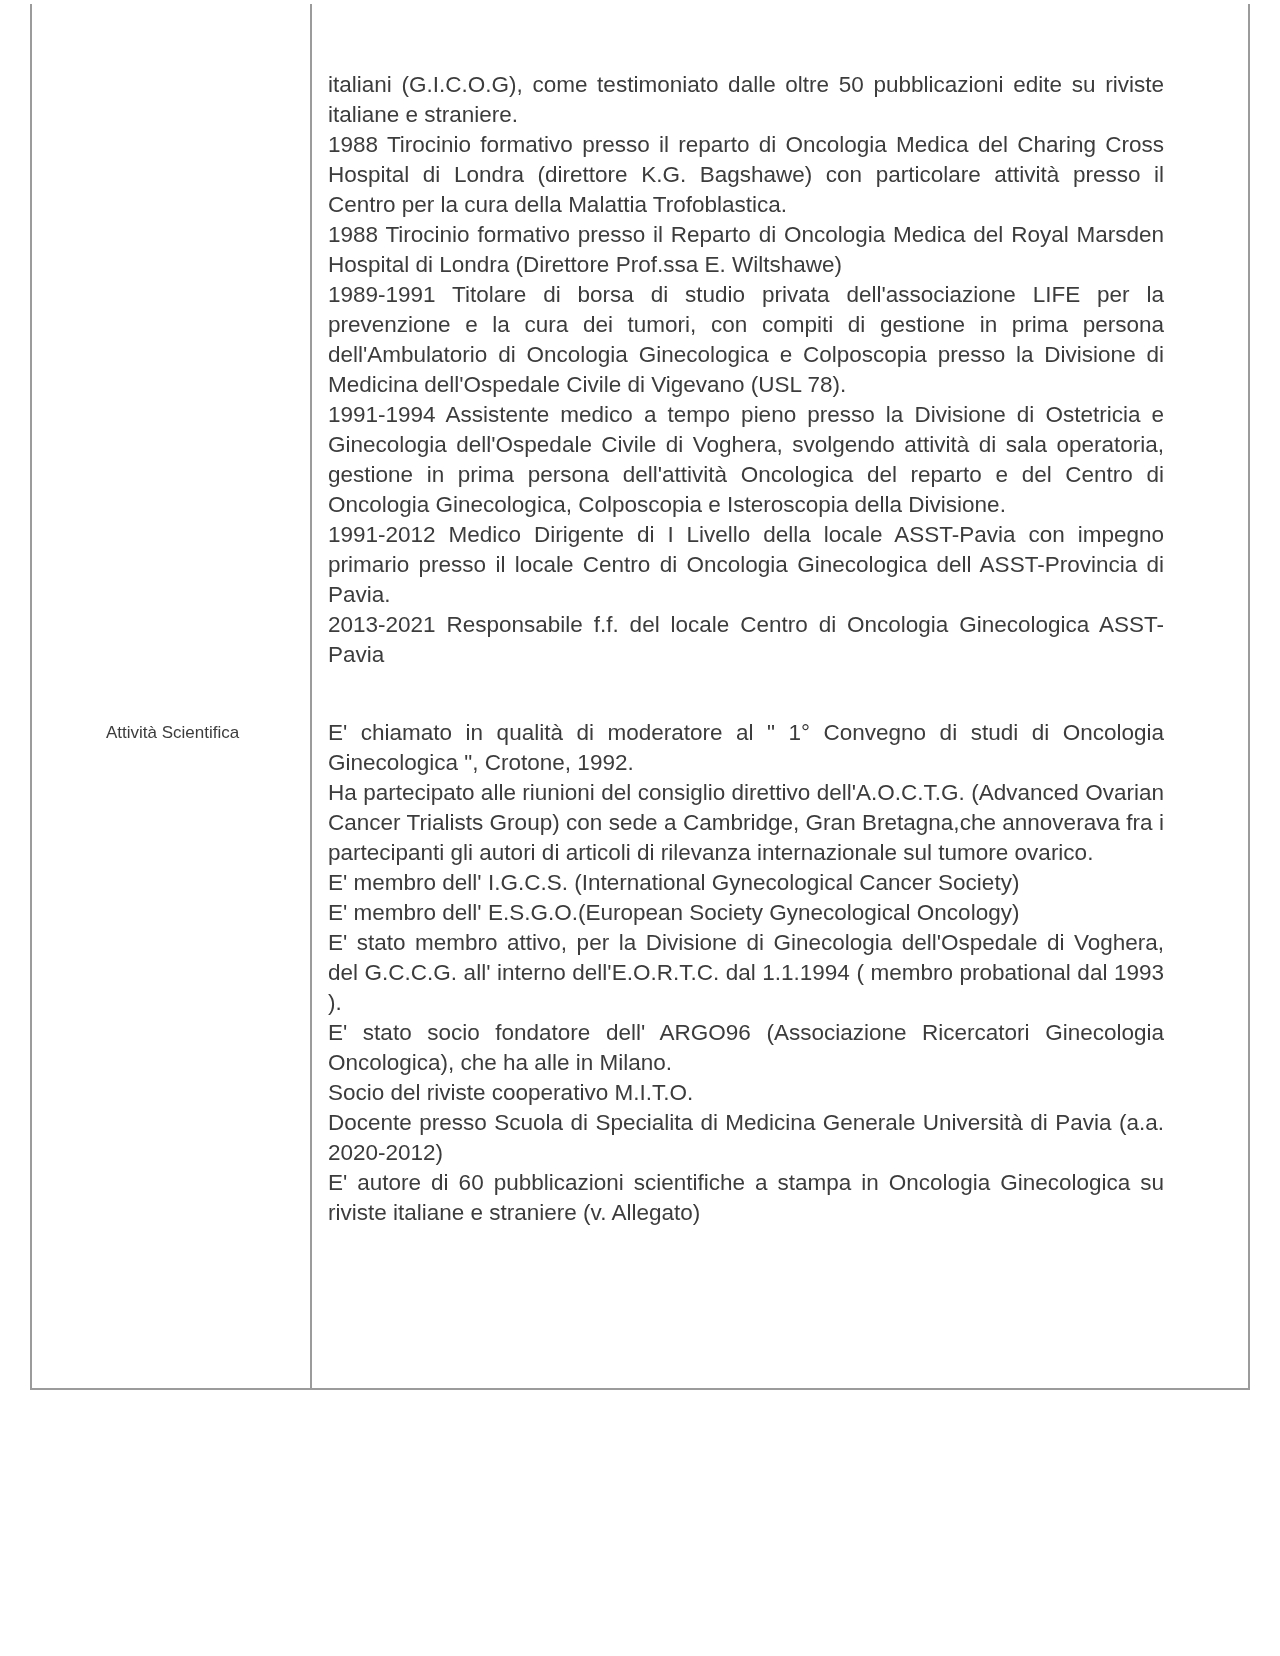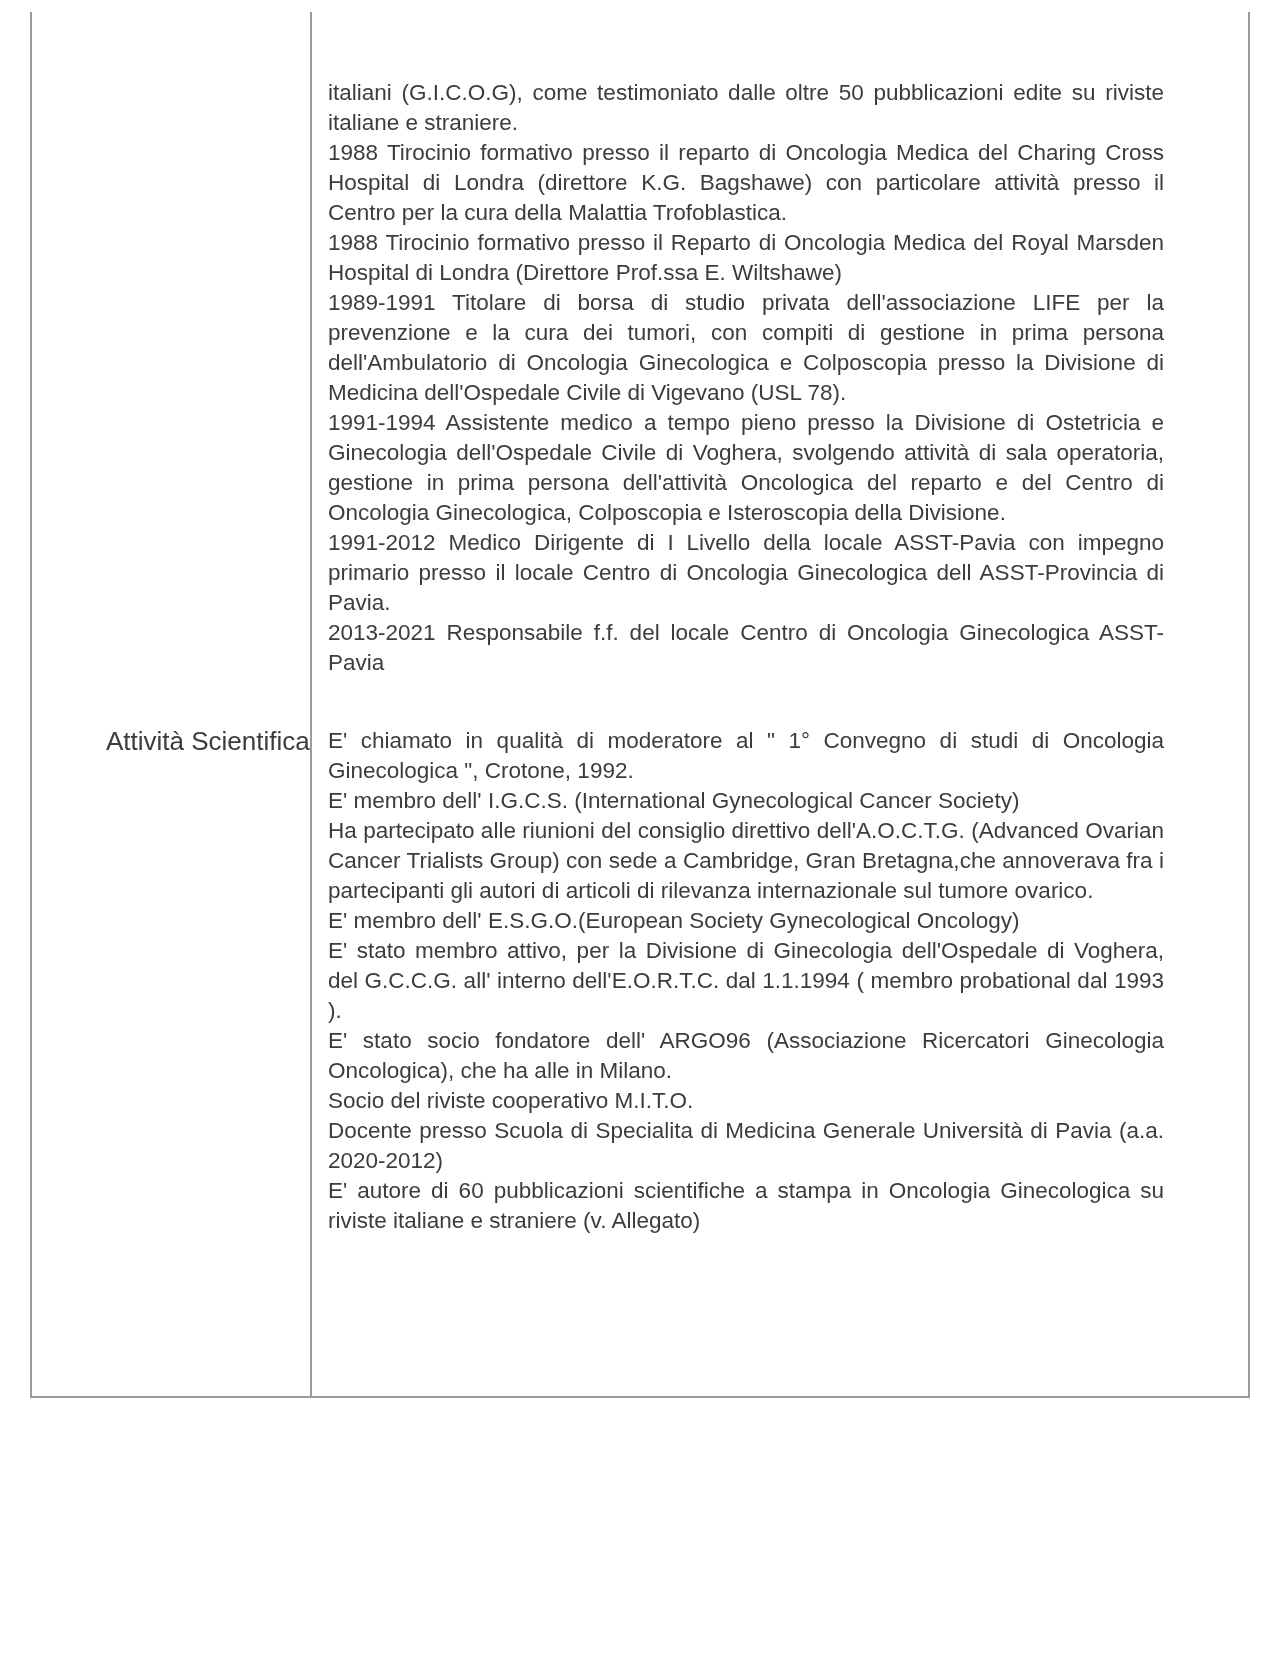--- a/index.html
+++ b/index.html
@@ -11,21 +11,21 @@
     position: relative;
     width: 1280px;
     height: 1656px;
     background: #ffffff;
     font-family: "Liberation Sans", "DejaVu Sans", sans-serif;
     color: #3c3c3c;
   }
   .cv-table {
     position: absolute;
     left: 30px;
-    top: 12px;
+    top: 4px;
     width: 1220px;
     height: 1386px;
     box-sizing: border-box;
     border-left: 2px solid #9b9b9b;
     border-right: 2px solid #9b9b9b;
     border-bottom: 2px solid #9b9b9b;
     display: grid;
     grid-template-columns: 280px 1fr;
     grid-template-rows: auto 1fr;
     background: #ffffff;
@@ -48,21 +48,21 @@
     margin: 0;
     font-size: 22.5px;
     line-height: 30px;
     text-align: justify;
     color: #3c3c3c;
   }
   .pgroup { }
   .pgroup.first { margin-top: 0; }
   .label-text {
     display: block;
-    font-size: 26px;
+    font-size: 17px;
     line-height: 30px;
     white-space: nowrap;
     color: #3c3c3c;
   }
 </style>
 </head>
 <body>
 
 <div class="sheet">
   <div class="cv-table">
@@ -95,22 +95,22 @@
         <p class="para">2013-2021 Responsabile f.f. del locale Centro di Oncologia Ginecologica ASST-Pavia</p>
       </div>
 
     </div>
 
     <div class="cell-label sci-label">
       <span class="label-text">Attività Scientifica</span>
     </div>
     <div class="cell-content sci-content">
       <p class="para">E' chiamato in qualità di moderatore al " 1° Convegno di studi di Oncologia Ginecologica ", Crotone, 1992.</p>
+      <p class="para">Ha partecipato alle riunioni del consiglio direttivo dell'A.O.C.T.G. (Advanced Ovarian Cancer Trialists Group) con sede a Cambridge, Gran Bretagna,che annoverava  fra i partecipanti gli autori di articoli di rilevanza internazionale sul tumore ovarico.</p>
       <p class="para">E' membro dell' I.G.C.S. (International  Gynecological Cancer Society)</p>
-      <p class="para">Ha partecipato alle riunioni del consiglio direttivo dell'A.O.C.T.G. (Advanced Ovarian Cancer Trialists Group) con sede a Cambridge, Gran Bretagna,che annoverava  fra i partecipanti gli autori di articoli di rilevanza internazionale sul tumore ovarico.</p>
       <p class="para">E' membro dell' E.S.G.O.(European Society Gynecological Oncology)</p>
       <p class="para">E' stato membro attivo, per la  Divisione di Ginecologia dell'Ospedale di Voghera, del G.C.C.G. all' interno dell'E.O.R.T.C. dal 1.1.1994 ( membro probational dal 1993 ).</p>
       <p class="para">E' stato socio fondatore dell' ARGO96 (Associazione Ricercatori Ginecologia Oncologica), che ha alle in Milano.</p>
       <p class="para">Socio del riviste cooperativo M.I.T.O.</p>
       <p class="para">Docente presso Scuola di Specialita di Medicina Generale Università di Pavia (a.a. 2020-2012)</p>
       <p class="para">E' autore di 60 pubblicazioni scientifiche a stampa in Oncologia Ginecologica su riviste italiane e straniere (v. Allegato)</p>
     </div>
 
   </div>
 </div>

